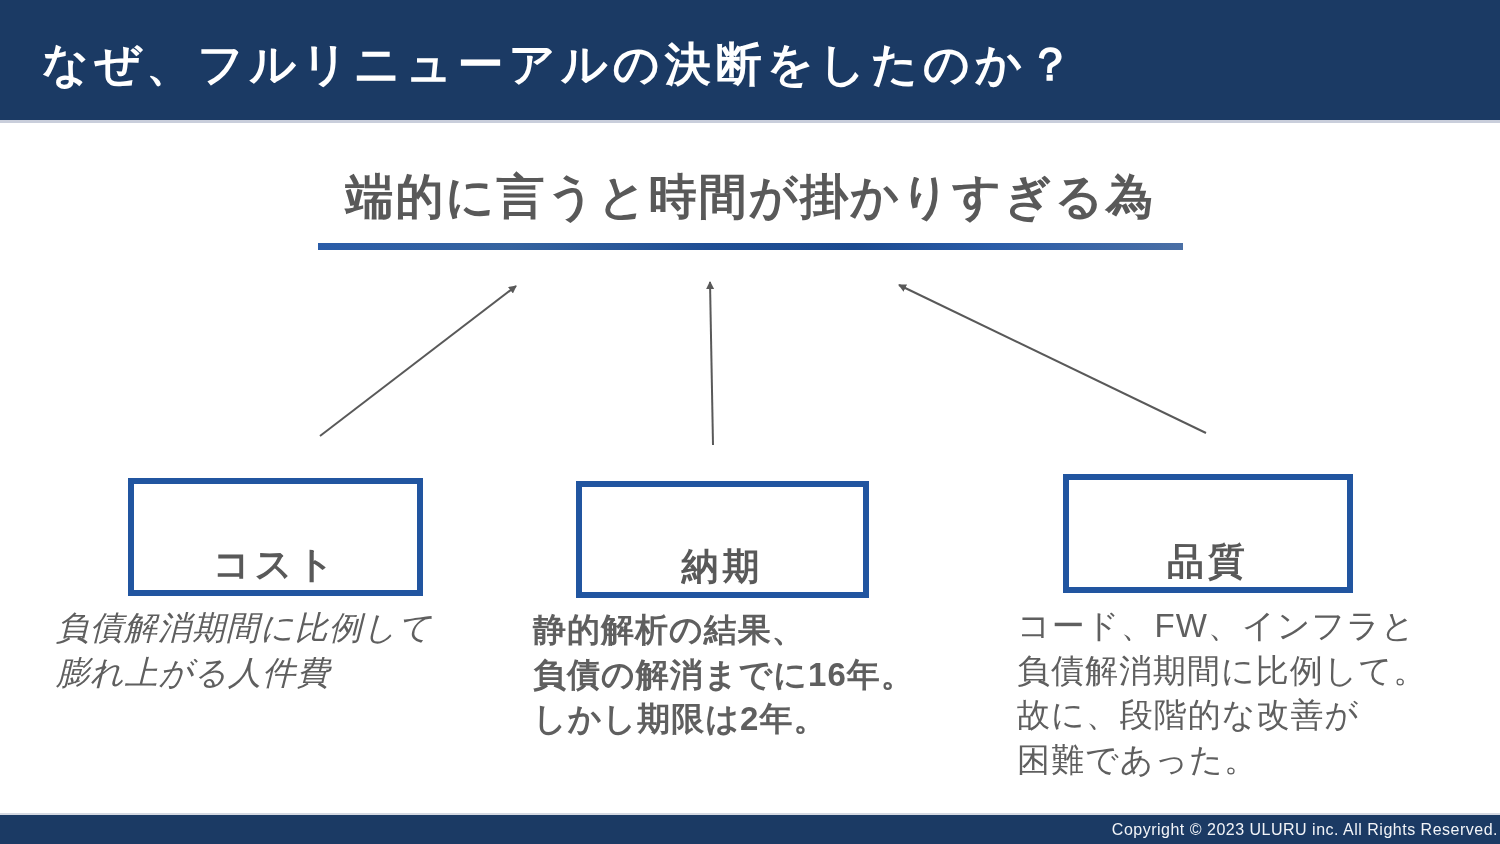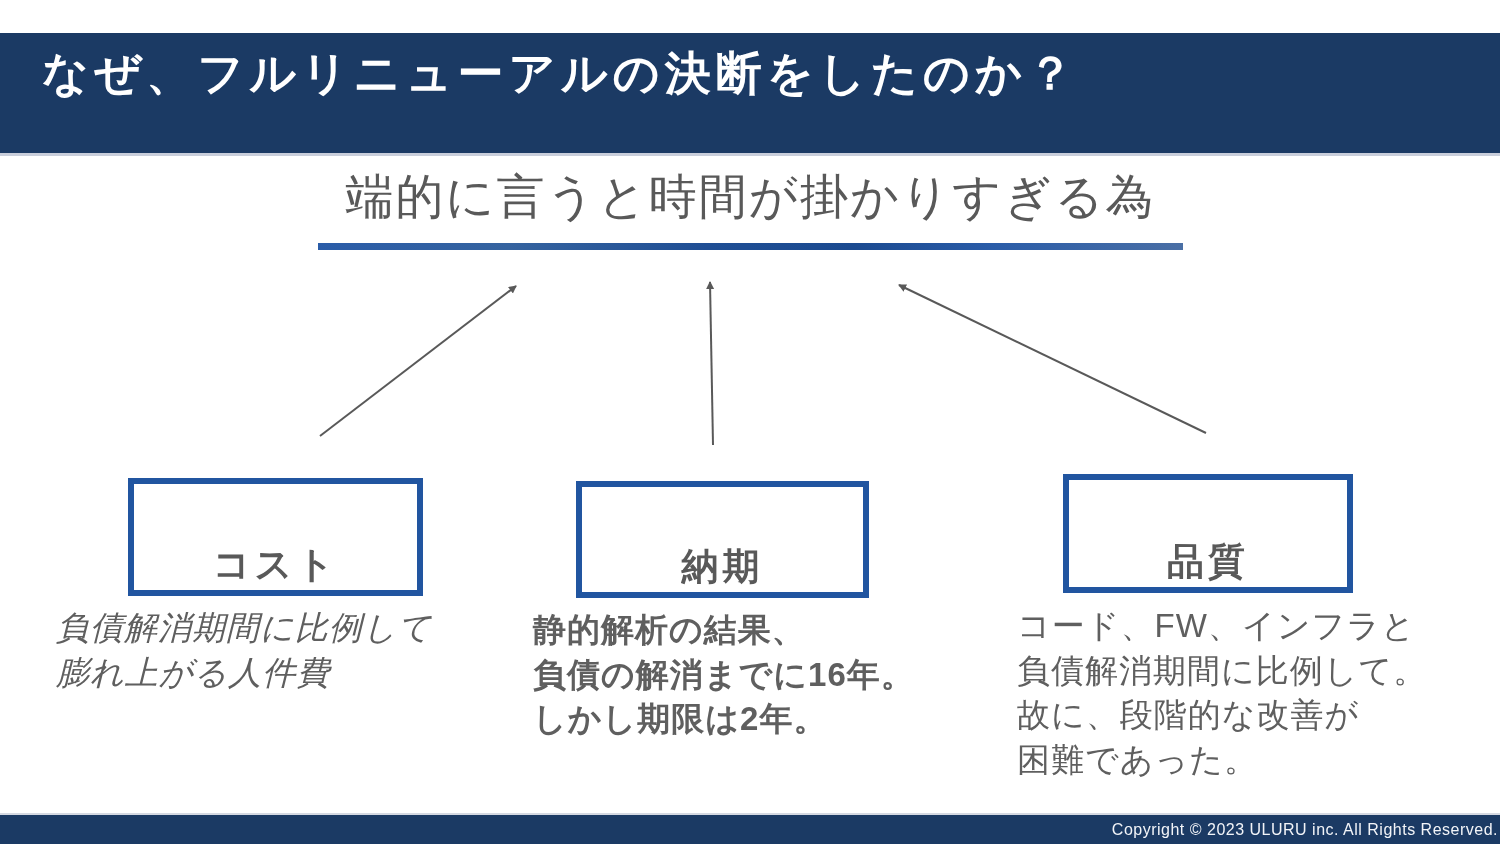--- a/index.html
+++ b/index.html
@@ -17,42 +17,41 @@
   }
 
   
   .header {
     position: absolute;
     left: 0; top: 0;
     width: 1500px; height: 123px;
     background: #1b3a64;
     border-bottom: 3px solid #c9cedb;
     display: flex;
-    align-items: flex-start;
-    margin-top: 33px;
+    align-items: center;
   }
   .header-title {
     color: #ffffff;
     font-size: 46px;
     font-weight: bold;
     letter-spacing: 5px;
     padding-left: 42px;
     padding-top: 10px;
     white-space: nowrap;
   }
 
   
   .conclusion {
     position: absolute;
     left: 318px; top: 165px;
     width: 865px;
     text-align: center;
     color: #595959;
     font-size: 48px;
-    font-weight: normal;
+    font-weight: bold;
     letter-spacing: 2px;
     white-space: nowrap;
   }
   .conclusion-underline {
     position: absolute;
     left: 318px; top: 243px;
     width: 865px; height: 7px;
     background: linear-gradient(90deg,
       #2a5ca8 0%, #35639f 22%, #1f4e94 45%,
       #1b4a90 62%, #2a5ca8 78%, #4a6fa5 100%);

